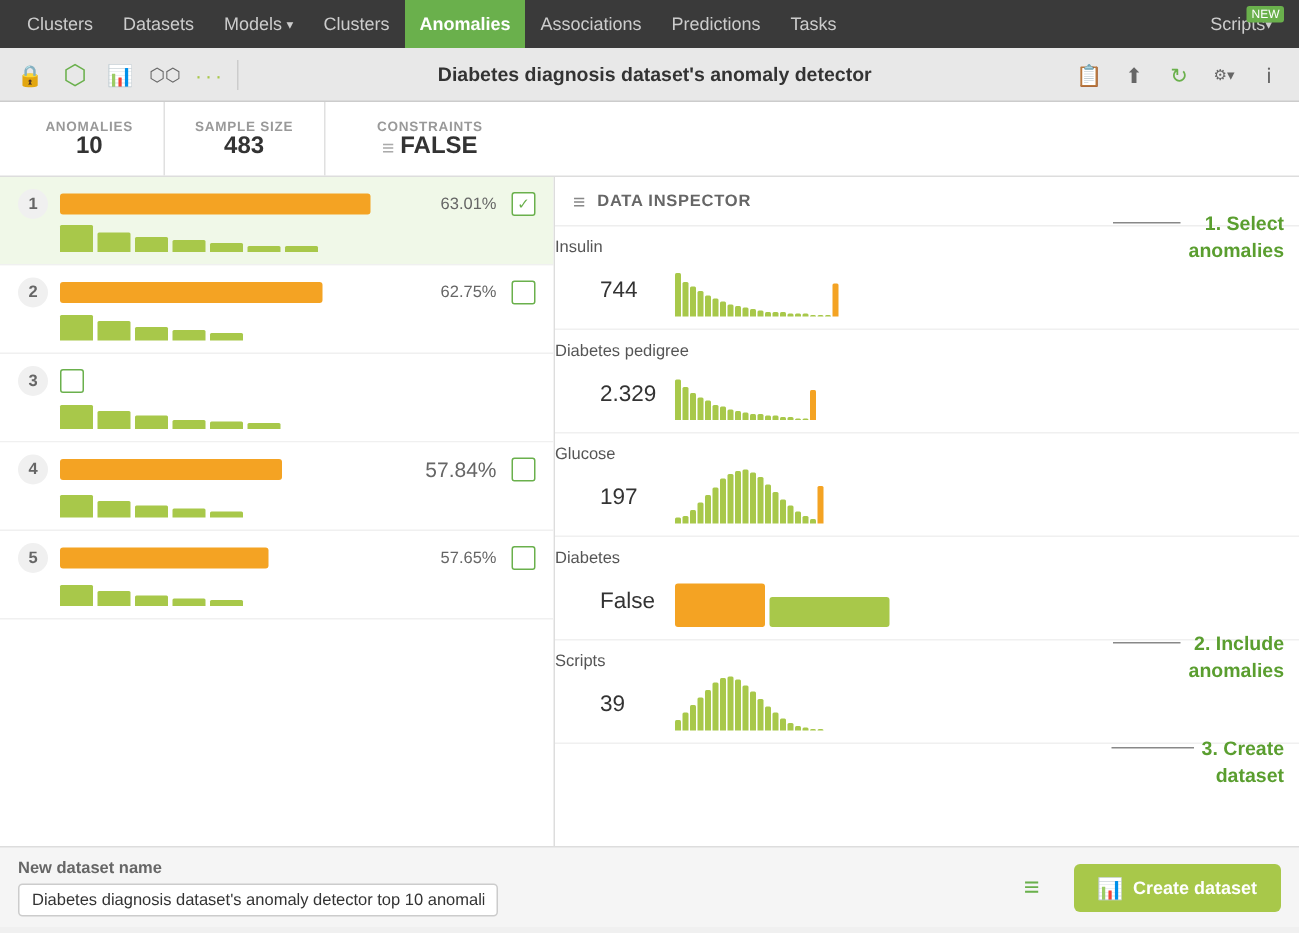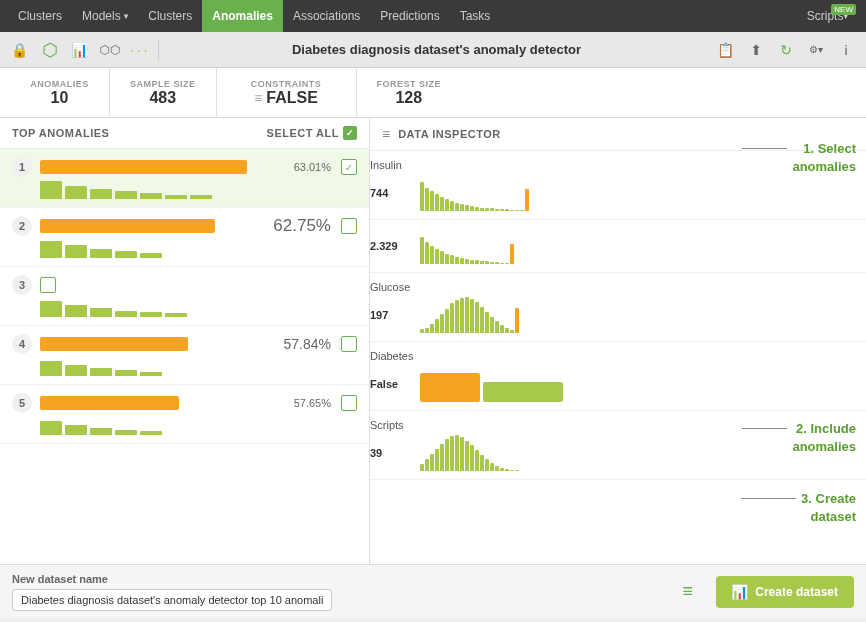--- a/index.html
+++ b/index.html
@@ -274,24 +274,25 @@
       color: #555;
       margin-bottom: 4px;
       font-weight: 500;
     }
     .inspector-item-content {
       display: flex;
       align-items: center;
       gap: 10px;
     }
     .inspector-value {
-      font-size: 11px;
+      font-size: 15px;
       color: #333;
-      font-weight: bold;
+      font-weight: normal;
       min-width: 40px;
+      margin-left: 30px;
     }
     .mini-chart {
       flex: 1;
       height: 36px;
       display: flex;
       align-items: flex-end;
       gap: 1px;
     }
     .mini-bar {
       background: #a8c84a;
@@ -361,20 +362,21 @@
       font-size: 16px;
     }
   </style>
 </head>
 <body>
 
 <div style="position: relative; width: 866px; height: 622px; overflow: hidden;">
 
   <div class="top-nav">
     <div class="nav-item">Clusters</div>
+    <div class="nav-item">Datasets</div>
     <div class="nav-item" style="display:flex;align-items:center;gap:3px;">
       <span>Models</span>
       <span style="font-size:9px;">▾</span>
     </div>
     <div class="nav-item">Clusters</div>
     <div class="nav-item active">Anomalies</div>
     <div class="nav-item">Associations</div>
     <div class="nav-item">Predictions</div>
     <div class="nav-item">Tasks</div>
     <div class="nav-spacer"></div>
@@ -413,36 +415,25 @@
       <div class="stat-label">SAMPLE SIZE</div>
       <div class="stat-value">483</div>
     </div>
     <div class="stat-item" style="min-width:140px;">
       <div class="stat-label">CONSTRAINTS</div>
       <div class="stat-with-icon">
         <div class="stat-icon">≡</div>
         <div class="stat-value">FALSE</div>
       </div>
     </div>
-    <div class="stat-item">
-      <div class="stat-label">FOREST SIZE</div>
-      <div class="stat-value">128</div>
-    </div>
   </div>
 
   <div class="main-content">
 
     <div class="left-panel">
-      <div class="panel-header">
-        <span>TOP ANOMALIES</span>
-        <div class="select-all">
-          <span>Select all</span>
-          <div class="checkbox-icon"></div>
-        </div>
-      </div>
 
       <div class="anomaly-list">
 
         <div class="anomaly-item selected">
           <div class="anomaly-row">
             <div class="anomaly-num">1</div>
             <div class="anomaly-score-bar-container" style="flex:1;position:relative;margin-right:50px;">
               <div class="anomaly-score-bar" style="width:85%;"></div>
               <span style="position:absolute;right:-48px;top:50%;transform:translateY(-50%);font-size:11px;color:#666;">63.01%</span>
             </div>
@@ -457,21 +448,21 @@
             <div style="background:#a8c84a;width:22px;height:25%;border-radius:1px 1px 0 0;"></div>
             <div style="background:#a8c84a;width:22px;height:20%;border-radius:1px 1px 0 0;"></div>
           </div>
         </div>
 
         <div class="anomaly-item">
           <div class="anomaly-row">
             <div class="anomaly-num">2</div>
             <div style="flex:1;position:relative;margin-right:50px;">
               <div class="anomaly-score-bar" style="width:72%;"></div>
-              <span style="position:absolute;right:-48px;top:50%;transform:translateY(-50%);font-size:17px;color:#666;">62.75%</span>
+              <span style="position:absolute;right:-48px;top:50%;transform:translateY(-50%);font-size:11px;color:#666;">62.75%</span>
             </div>
             <div class="anomaly-check"></div>
           </div>
           <div style="display:flex;gap:3px;align-items:flex-end;margin-left:28px;height:18px;">
             <div style="background:#a8c84a;width:22px;height:95%;border-radius:1px 1px 0 0;"></div>
             <div style="background:#a8c84a;width:22px;height:70%;border-radius:1px 1px 0 0;"></div>
             <div style="background:#a8c84a;width:22px;height:50%;border-radius:1px 1px 0 0;"></div>
             <div style="background:#a8c84a;width:22px;height:38%;border-radius:1px 1px 0 0;"></div>
             <div style="background:#a8c84a;width:22px;height:28%;border-radius:1px 1px 0 0;"></div>
           </div>
@@ -565,20 +556,21 @@
               <div class="mini-bar" style="height:5%;"></div>
               <div class="mini-bar" style="height:4%;"></div>
               <div class="mini-bar" style="height:4%;"></div>
               <div class="mini-bar" style="height:3%;"></div>
               <div class="mini-bar highlight" style="height:60%;"></div>
             </div>
           </div>
         </div>
 
         <div class="inspector-item">
+          <div class="inspector-item-label">Diabetes pedigree</div>
           <div class="inspector-item-content">
             <div class="inspector-value">2.329</div>
             <div class="mini-chart">
               <div class="mini-bar" style="height:75%;"></div>
               <div class="mini-bar" style="height:60%;"></div>
               <div class="mini-bar" style="height:50%;"></div>
               <div class="mini-bar" style="height:42%;"></div>
               <div class="mini-bar" style="height:35%;"></div>
               <div class="mini-bar" style="height:29%;"></div>
               <div class="mini-bar" style="height:24%;"></div>

